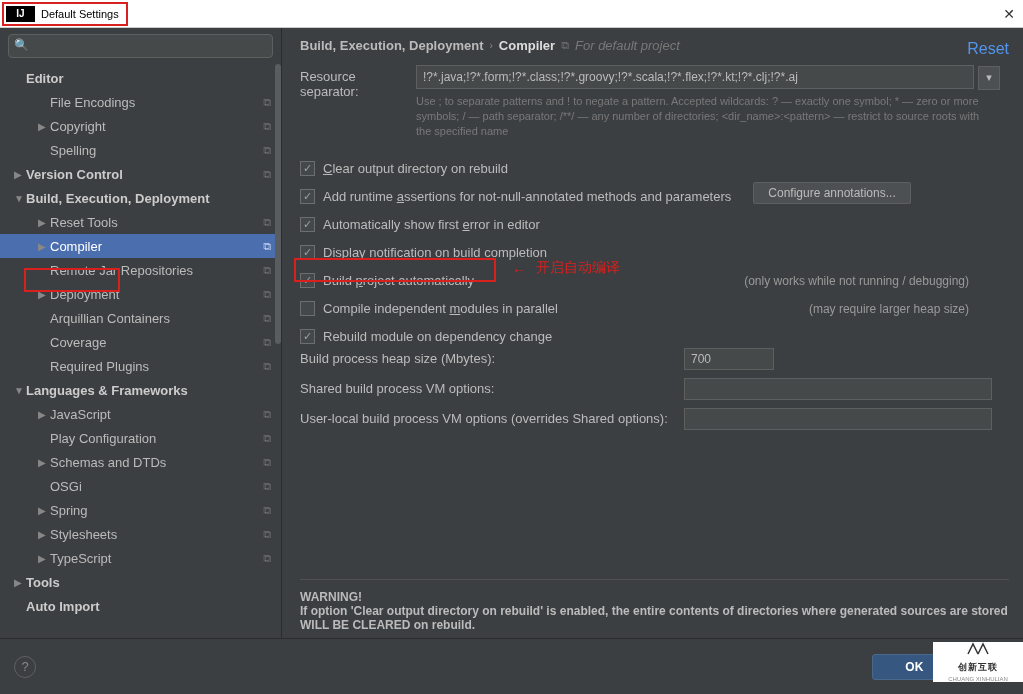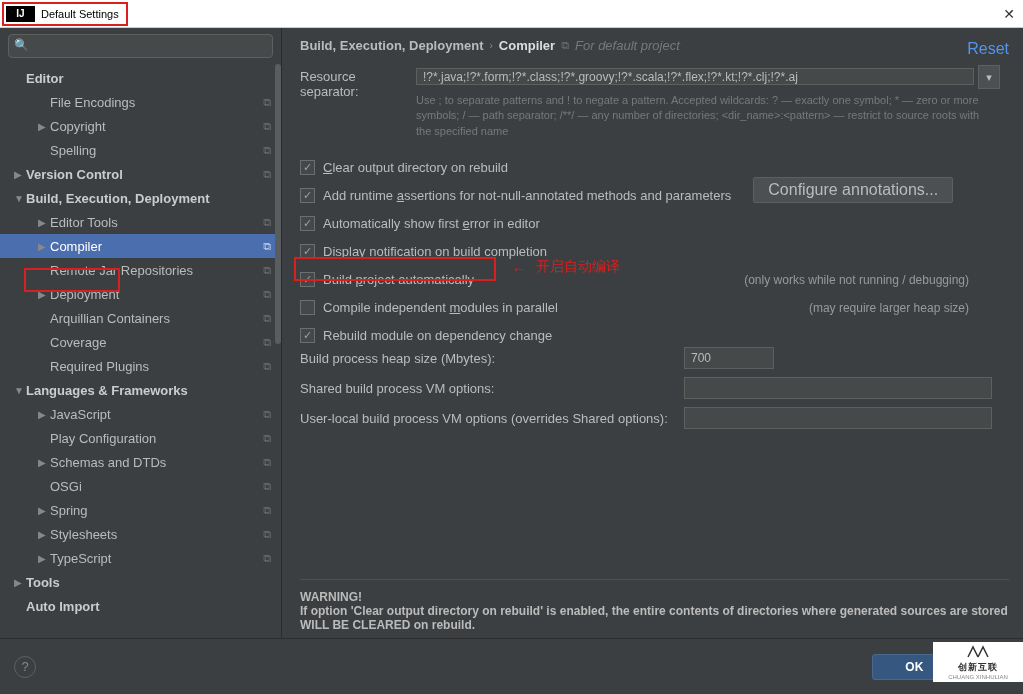--- a/index.html
+++ b/index.html
@@ -36,30 +36,30 @@
 .breadcrumb .bc1 { font-weight: bold; color: #bbb; }
 .breadcrumb .sep { margin: 0 6px; color: #888; font-size: 10px; }
 .breadcrumb .bc2 { font-weight: bold; color: #ddd; }
 .breadcrumb .copy-ic { margin-left: 6px; font-size: 11px; color: #6e6e6e; }
 .breadcrumb .forproj { margin-left: 6px; color: #787878; font-style: italic; }
 .reset { position: absolute; right: 14px; top: 12px; color: #5394ec; font-size: 16px; cursor: pointer; }
 
 .row { display: flex; align-items: flex-start; margin-bottom: 8px; font-size: 13px; }
 .row .lbl { width: 116px; color: #bbb; padding-top: 4px; }
 .row .fld { flex: 1; }
-.text-input { width: 558px; height: 17px; background: #45494a; border: 1px solid #5e6060; color: #bbb; padding: 0 6px; font-size: 12px; }
+.text-input { width: 558px; height: 24px; background: #45494a; border: 1px solid #5e6060; color: #bbb; padding: 0 6px; font-size: 12px; }
 .expand-btn { width: 22px; height: 24px; background: #4c5052; border: 1px solid #5e6060; margin-left: 4px; color: #bbb; font-size: 11px; cursor: pointer; display: inline-flex; align-items: center; justify-content: center; }
 .hint { font-size: 11px; color: #787878; line-height: 1.4; margin-top: 4px; width: 580px; }
 
 .check-row { display: flex; align-items: flex-end; height: 28px; font-size: 13px; gap: 8px; }
 .check { width: 15px; height: 15px; background: #43494a; border: 1px solid #6e6e6e; display: inline-flex; align-items: center; justify-content: center; color: #a0a0a0; font-size: 11px; }
 .check.on::after { content: "✓"; }
 .check-lbl .u { text-decoration: underline; }
 .check-note { margin-left: auto; margin-right: 40px; color: #999; font-size: 12px; }
-.cfg-btn { background: #4c5052; border: 1px solid #5e6060; color: #bbb; padding: 3px 14px; font-size: 16px; border-radius: 2px; cursor: pointer; margin-left: 14px; }
+.cfg-btn { background: #4c5052; border: 1px solid #5e6060; color: #bbb; padding: 3px 14px; font-size: 12px; border-radius: 2px; cursor: pointer; margin-left: 14px; }
 
 .build-auto-wrap { position: relative; }
 .build-auto-box { position: absolute; left: -6px; top: -2px; width: 202px; height: 24px; border: 2px solid #d8201f; pointer-events: none; }
 .anno-arrow { position: absolute; left: 212px; top: 0px; color: #d8201f; font-size: 14px; }
 .anno-text { position: absolute; left: 236px; top: -1px; color: #d8201f; font-size: 14px; font-weight: 500; }
 
 .form-row { display: flex; align-items: center; height: 30px; font-size: 13px; }
 .form-row .flbl { width: 384px; color: #bbb; }
 .form-row .fin { width: 90px; height: 22px; background: #45494a; border: 1px solid #5e6060; color: #bbb; padding: 0 6px; font-size: 12px; }
 .form-row .fin.wide { width: 308px; }
@@ -70,21 +70,21 @@
 
 .footer { height: 56px; background: #3c3f41; border-top: 1px solid #2b2b2b; display: flex; align-items: center; padding: 0 14px; }
 .help { width: 22px; height: 22px; border: 1px solid #5e6060; border-radius: 50%; color: #888; font-size: 13px; display: flex; align-items: center; justify-content: center; cursor: pointer; }
 .footer-spacer { flex: 1; }
 .btn { height: 26px; padding: 0 18px; background: #4c5052; border: 1px solid #5e6060; color: #bbb; font-size: 12px; border-radius: 3px; margin-left: 8px; cursor: pointer; }
 .btn.primary { background: #365880; border-color: #4a688c; color: #fff; font-weight: bold; padding-left: 32px; }
 .btn.cut { padding-right: 4px; }
 
 .compiler-highlight { position: absolute; left: 24px; top: 240px; width: 96px; height: 24px; border: 2px solid #d8201f; pointer-events: none; z-index: 5; }
 
-.brand { position: absolute; right: 0; bottom: 12px; width: 90px; height: 40px; background: #fff; display: flex; align-items: center; justify-content: center; font-size: 9px; color: #333; z-index: 10; flex-direction: column; }
+.brand { position: absolute; right: 0; bottom: 12px; width: 90px; height: 40px; background: #fff; display: flex; align-items: center; justify-content: space-between; font-size: 9px; color: #333; z-index: 10; flex-direction: column; }
 .brand .bl { font-weight: bold; letter-spacing: 1px; }
 .brand .bs { font-size: 6px; color: #888; }
 .brand svg { margin-bottom: 2px; }
 </style>
 </head>
 <body>
 
 <div class="titlebar">
   <div class="appicon">IJ</div>
   <div class="title">Default Settings</div>
@@ -122,21 +122,21 @@
           <span class="arrow">▶</span>
           <span class="label">Version Control</span>
           <span class="copy-icon">⧉</span>
         </div>
         <div class="tree-item bold">
           <span class="arrow">▼</span>
           <span class="label">Build, Execution, Deployment</span>
         </div>
         <div class="tree-item l1">
           <span class="arrow">▶</span>
-          <span class="label">Editor Tools</span>
+          <span class="label">Reset Tools</span>
           <span class="copy-icon">⧉</span>
         </div>
         <div class="tree-item l1 selected">
           <span class="arrow">▶</span>
           <span class="label">Compiler</span>
           <span class="copy-icon">⧉</span>
         </div>
         <div class="tree-item l1">
           <span class="arrow"></span>
           <span class="label">Remote Jar Repositories</span>

